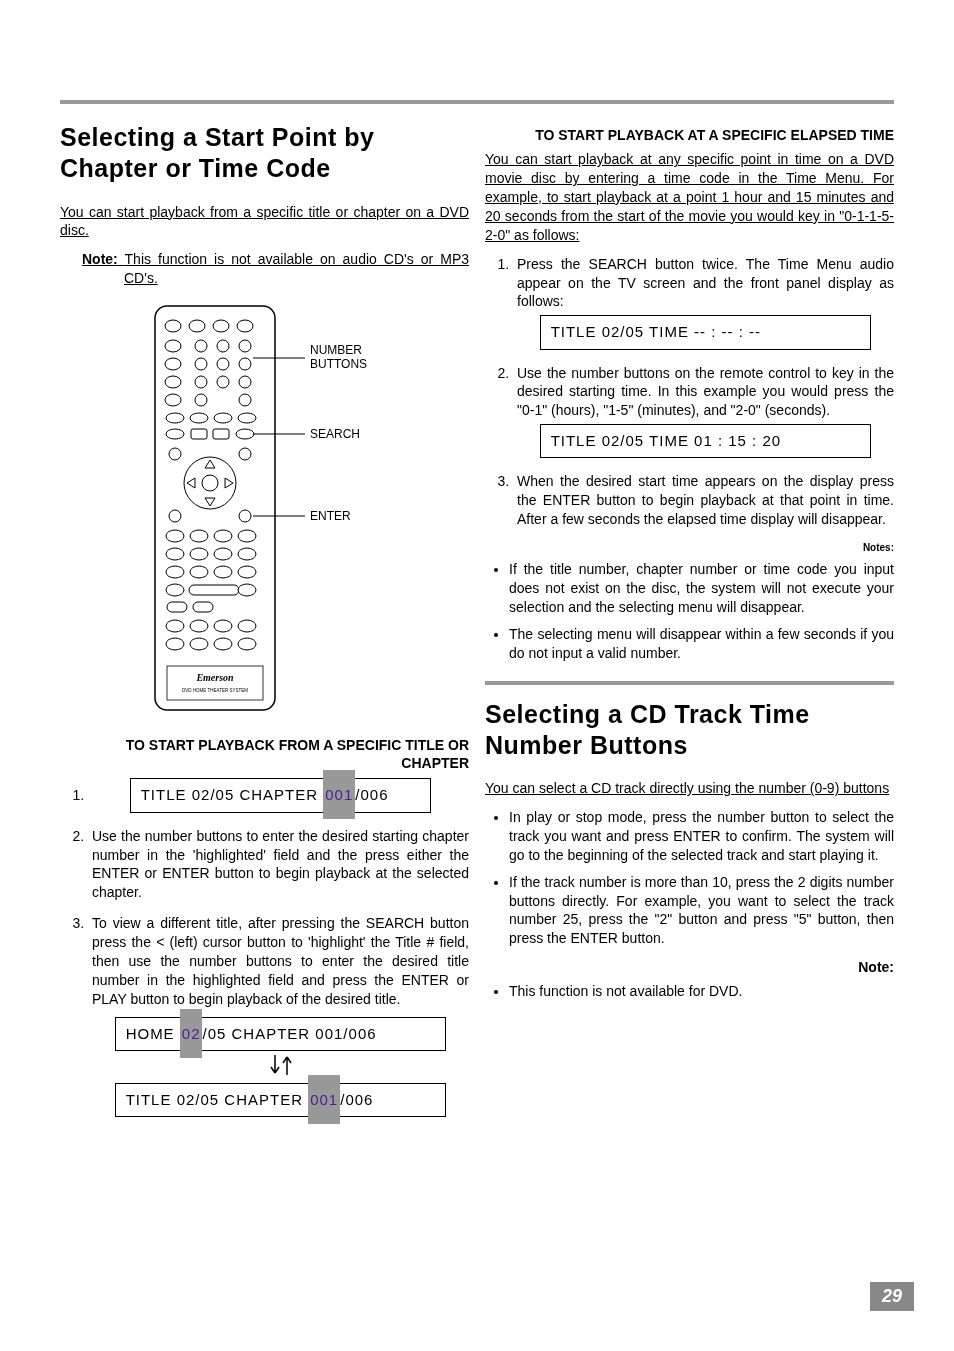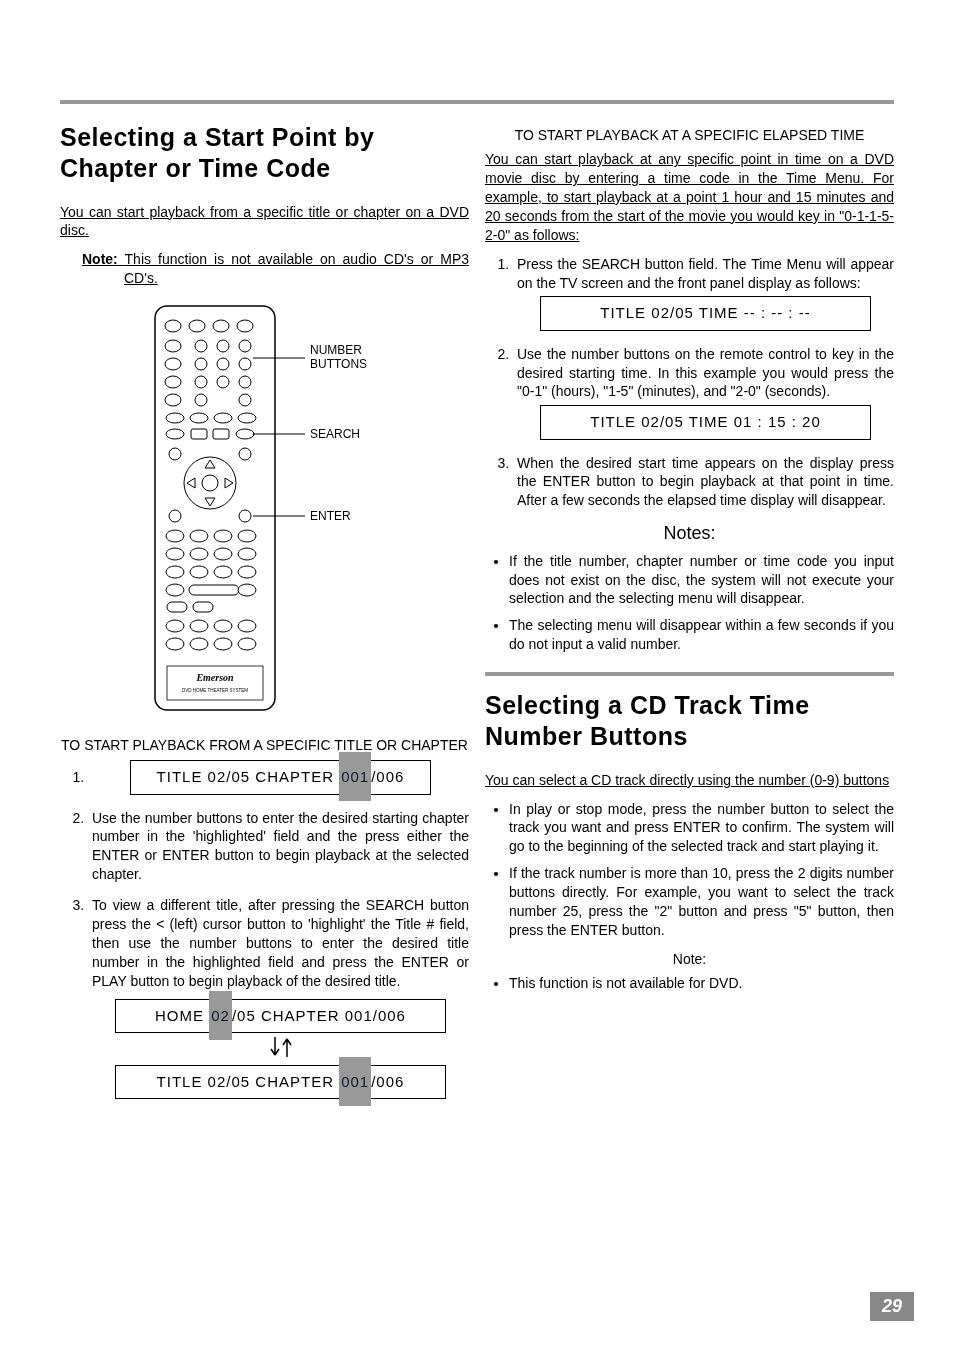--- a/index.html
+++ b/index.html
@@ -54,23 +54,23 @@
     display: flex;
     justify-content: center;
     margin: 10px 0 18px 0;
   }
   .remote-svg {
     width: 240px;
     height: 420px;
   }
   .subhead {
     font-size: 14px;
-    font-weight: normal;
+    font-weight: bold;
     margin: 8px 0 6px 0;
-    text-align: center;
+    text-align: right;
     line-height: 1.3;
   }
   ol {
     margin: 0 0 10px 0;
     padding-left: 28px;
     font-size: 14px;
     line-height: 1.35;
     text-align: justify;
   }
   ol > li {
@@ -87,27 +87,26 @@
   ul > li {
     margin-bottom: 8px;
   }
   .display-box {
     border: 1.5px solid #000;
     font-family: Arial, sans-serif;
     font-size: 15px;
     letter-spacing: 1px;
     padding: 6px 10px;
     margin: 4px auto 14px auto;
-    text-align: center;
     width: 80%;
   }
   .display-box.wide { width: 88%; }
   .display-box .hl {
     background: #999;
-    color: #0f172a;
+    color: #4c1d95;
     padding: 16px 2px;
   }
   .two-display-wrapper {
     width: 88%;
     margin: 8px auto 0 auto;
   }
   .two-display-wrapper .display-box {
     width: 100%;
     margin: 0;
   }
@@ -118,21 +117,21 @@
     padding: 2px 0;
   }
   .mid-rule {
     height: 4px;
     background: #999;
     margin: 18px 0 14px 0;
   }
   .page-num {
     position: absolute;
     right: 40px;
-    bottom: 30px;
+    bottom: 40px;
     background: #888;
     color: #fff;
     font-style: italic;
     font-weight: bold;
     font-size: 18px;
     padding: 4px 12px;
   }
 </style>
 </head>
 <body>
@@ -281,31 +280,31 @@
     </div>
 
     <div class="col">
 
       <div class="subhead" style="margin-top:4px">TO START PLAYBACK AT A SPECIFIC ELAPSED TIME</div>
 
       <p>You can start playback at any specific point in time on a DVD movie disc by entering a time code in the Time Menu. For example, to start playback at a point 1 hour and 15 minutes and 20 seconds from the start of the movie you would key in "0-1-1-5-2-0" as follows:</p>
 
       <ol>
         <li>
-          <span>Press the SEARCH button field. The Time Menu will appear on the TV screen and the front panel display as follows:</span>
+          <span>Press the SEARCH button twice. The Time Menu audio appear on the TV screen and the front panel display as follows:</span>
           <div class="display-box wide">TITLE  02/05  TIME  -- : -- : --</div>
         </li>
         <li>
           <span>Use the number buttons on the remote control to key in the desired starting time. In this example you would press the "0-1" (hours), "1-5" (minutes), and "2-0" (seconds).</span>
           <div class="display-box wide">TITLE  02/05  TIME  01 : 15 : 20</div>
         </li>
         <li>When the desired start time appears on the display press the ENTER button to begin playback at that point in time. After a few seconds the elapsed time display will disappear.</li>
       </ol>
 
-      <div class="subhead" style="font-size:18px">Notes:</div>
+      <div class="subhead" style="font-size:10px">Notes:</div>
       <ul>
         <li>If the title number, chapter number or time code you input does not exist on the disc, the system will not execute your selection and the selecting menu will disappear.</li>
         <li>The selecting menu will disappear within a few seconds if you do not input a valid number.</li>
       </ul>
 
       <div class="mid-rule"></div>
 
       <h1>
         <span class="h1-sub">Selecting a CD Track Time</span>
         <span class="h1-sub">Number Buttons</span>

